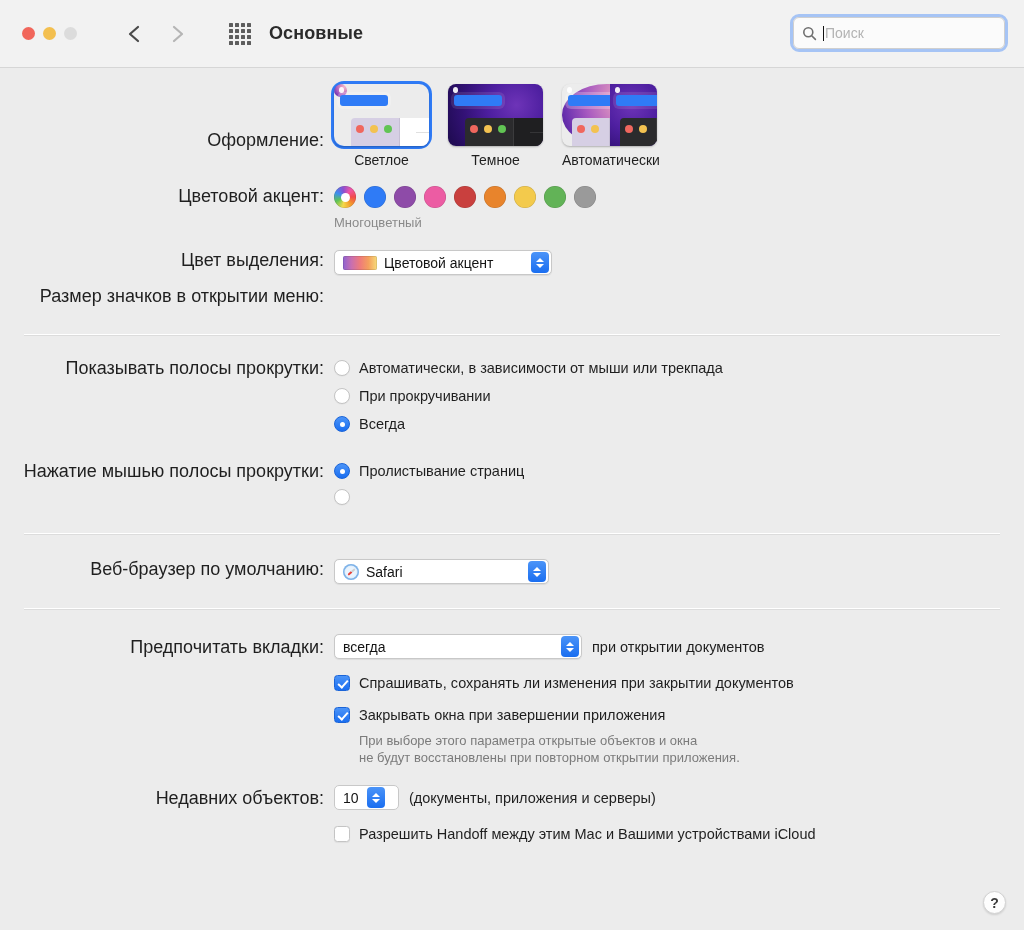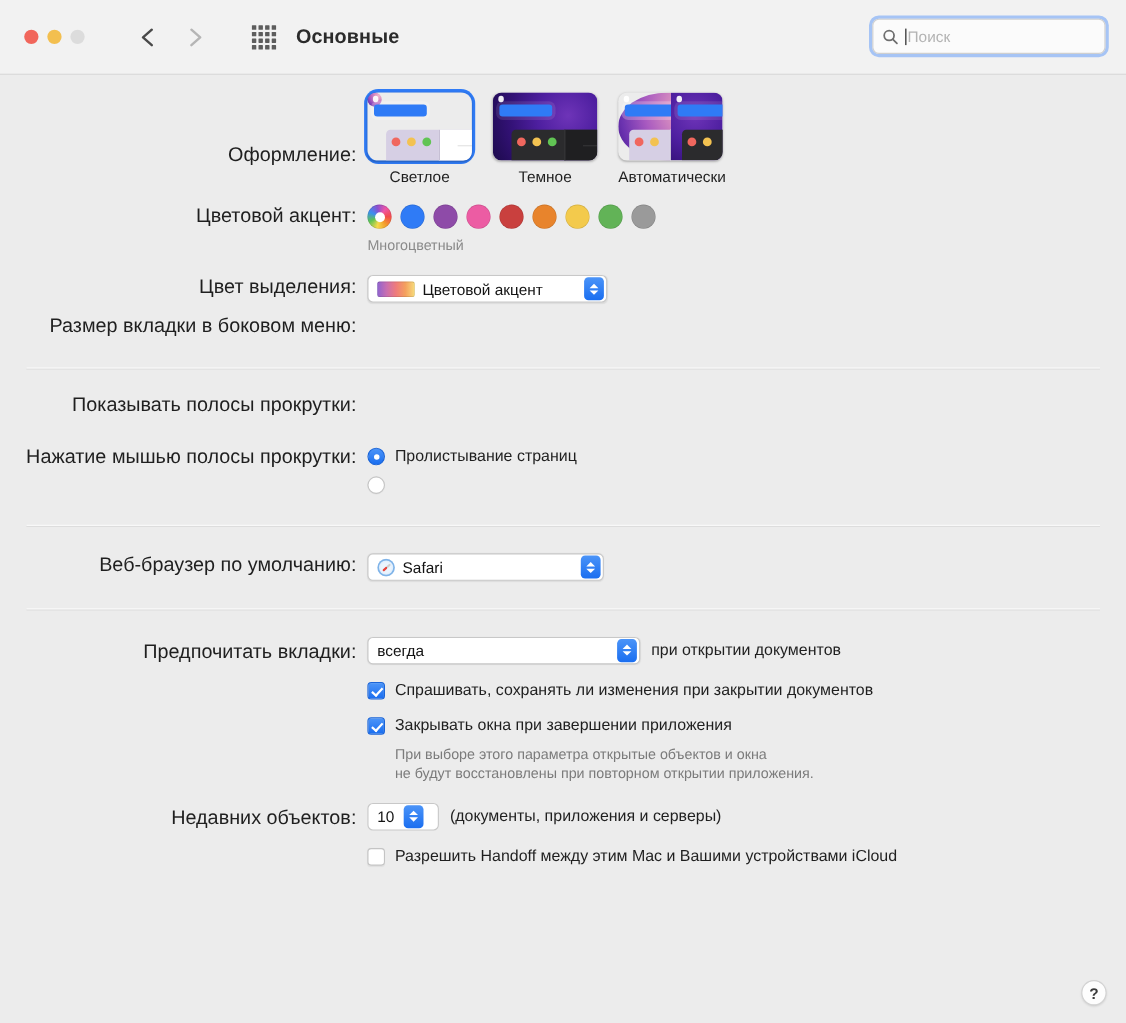--- a/index.html
+++ b/index.html
@@ -633,28 +633,42 @@
           <span class="txt">Цветовой акцент</span>
           <span class="stepper">
               <i class="up"></i>
               <i class="dn"></i>
             </span>
         </div>
       </div>
     </div>
 
     <div class="row" style="margin-top:11px">
-      <div class="lbl">Размер вкладки в боковом меню:</div>
+      <div class="lbl">Размер значков в открытии меню:</div>
     </div>
 
 
     <div class="sep" style="margin-top:28px"></div>
 
     <div class="row" style="margin-top:22px">
       <div class="lbl">Показывать полосы прокрутки:</div>
+      <div class="ctl stack">
+        <div class="radio-line">
+          <span class="radio off"></span>
+          <span>Автоматически, в зависимости от мыши или трекпада</span>
+        </div>
+        <div class="radio-line">
+          <span class="radio off"></span>
+          <span>При прокручивании</span>
+        </div>
+        <div class="radio-line">
+          <span class="radio on"></span>
+          <span>Всегда</span>
+        </div>
+      </div>
     </div>
 
     <div class="row" style="margin-top:27px">
       <div class="lbl">Нажатие мышью полосы прокрутки:</div>
       <div class="ctl stack">
         <div class="radio-line">
           <span class="radio on"></span>
           <span>Пролистывание страниц</span>
         </div>
         <div class="radio-line">

